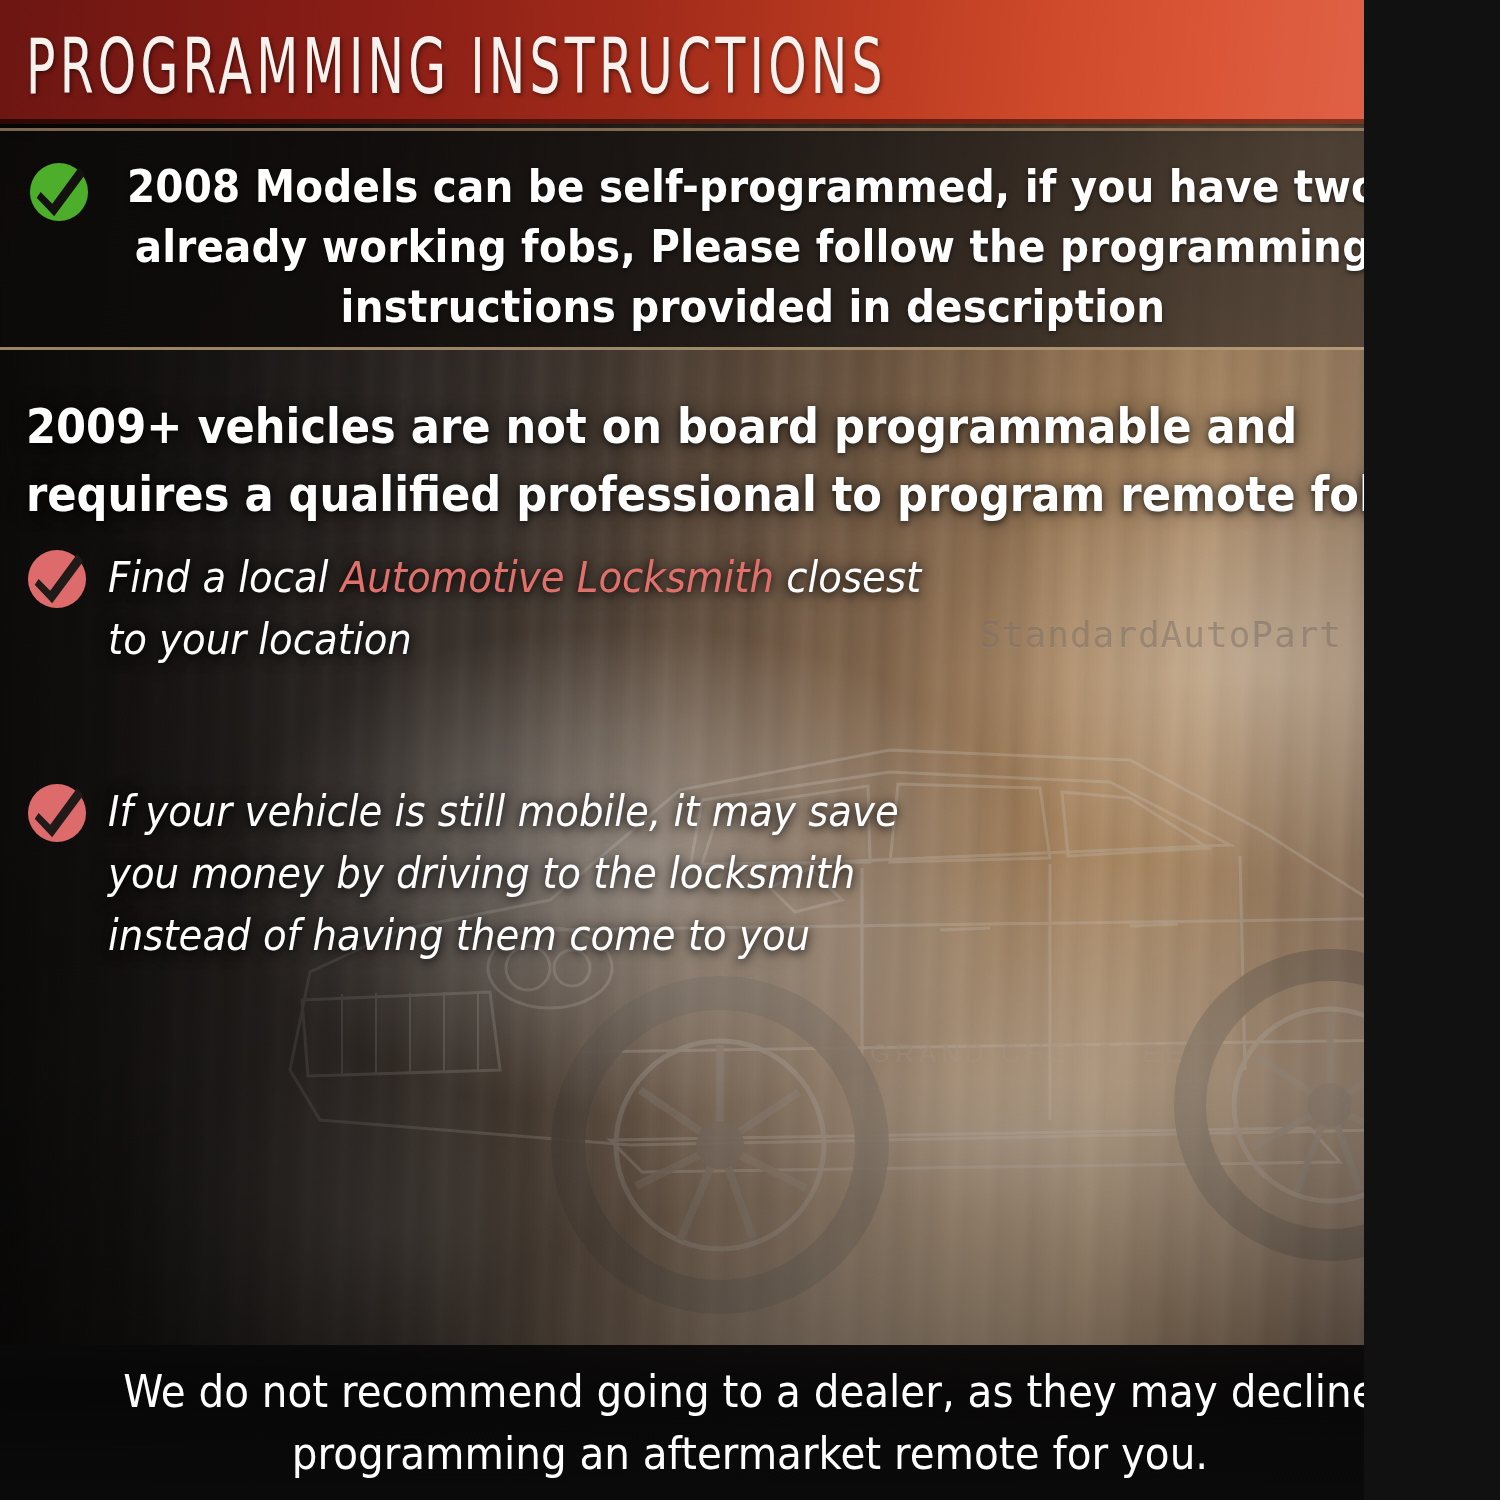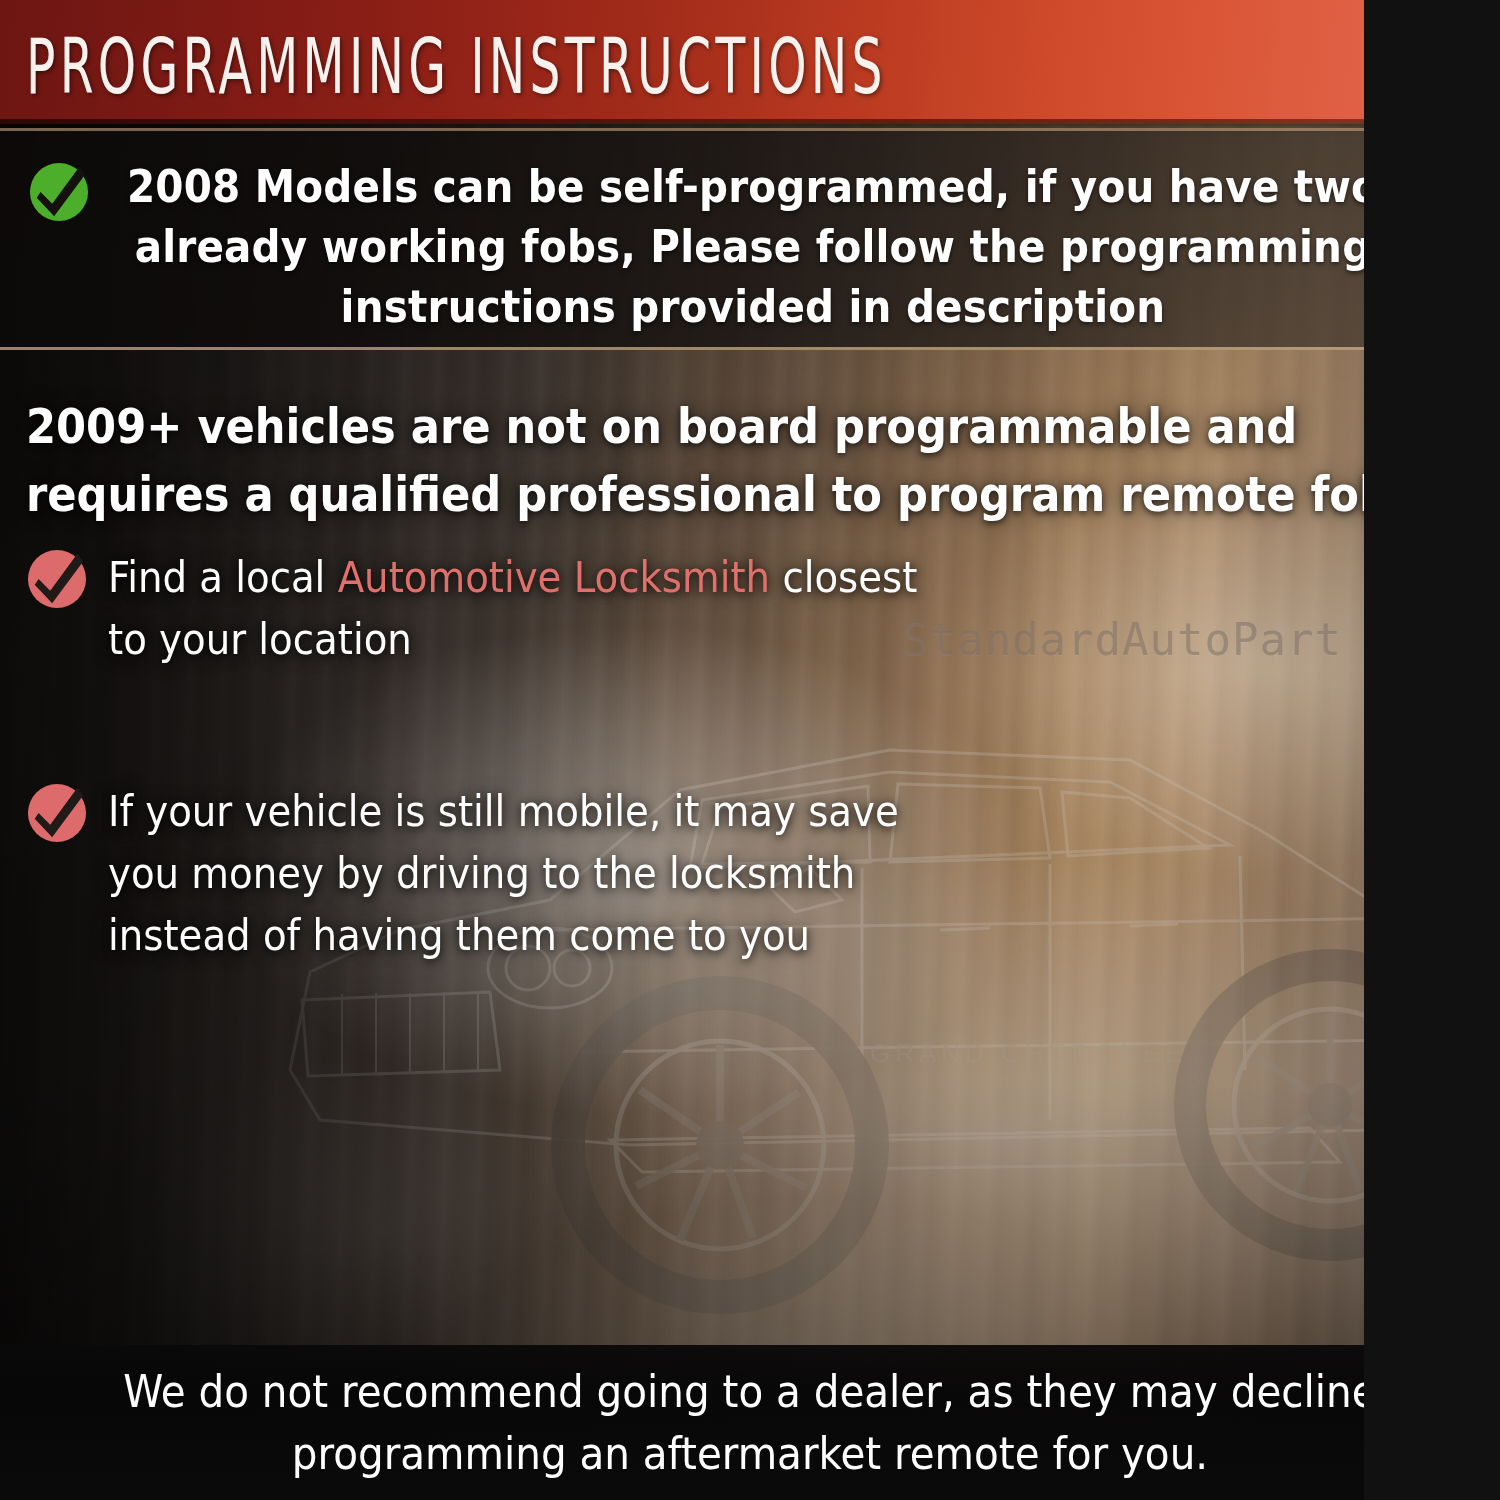--- a/index.html
+++ b/index.html
@@ -153,21 +153,21 @@
     width:1420px;
     font-family:"Liberation Sans Narrow","DejaVu Sans Condensed","Liberation Sans", sans-serif;
     font-weight:700;
     font-size:48px;
     line-height:68px;
     color:#ffffff;
     text-shadow:0 2px 7px rgba(0,0,0,.75), 0 0 22px rgba(0,0,0,.45);
   }
 
   
-  .bullets { position:absolute; left:26px; top:546px; width:900px; }
+  .bullets { position:absolute; left:26px; top:546px; width:900px;font-style:italic; }
   .bullet { display:flex; align-items:flex-start; }
   .b-icon { flex:0 0 auto; width:62px; height:62px; margin-top:2px; }
   .b-icon svg { width:100%; height:100%; display:block; }
   .b-text {
     margin-left:20px;
     font-family:"Liberation Sans Narrow","DejaVu Sans Condensed","Liberation Sans", sans-serif;
     font-weight:400;
     font-size:43px;
     line-height:62px;
     color:#fdfdfd;
@@ -175,21 +175,21 @@
   }
   .b-text .hl { color:#e0706c; }
   .sp-1 { height:110px; }
   .sp-2 { height:108px; }
 
   
   .watermark {
     position:absolute;
     right:22px; top:614px;
     font-family:"DejaVu Sans Mono","Liberation Mono", monospace;
-    font-size:44px;
+    font-size:36px;
     letter-spacing:1px;
     color:rgba(120,108,98,.52);
     text-shadow:0 1px 0 rgba(255,255,255,.06);
     user-select:none;
   }
 
   
   .footer {
     position:absolute; left:0; bottom:0;
     width:1500px; height:155px;

